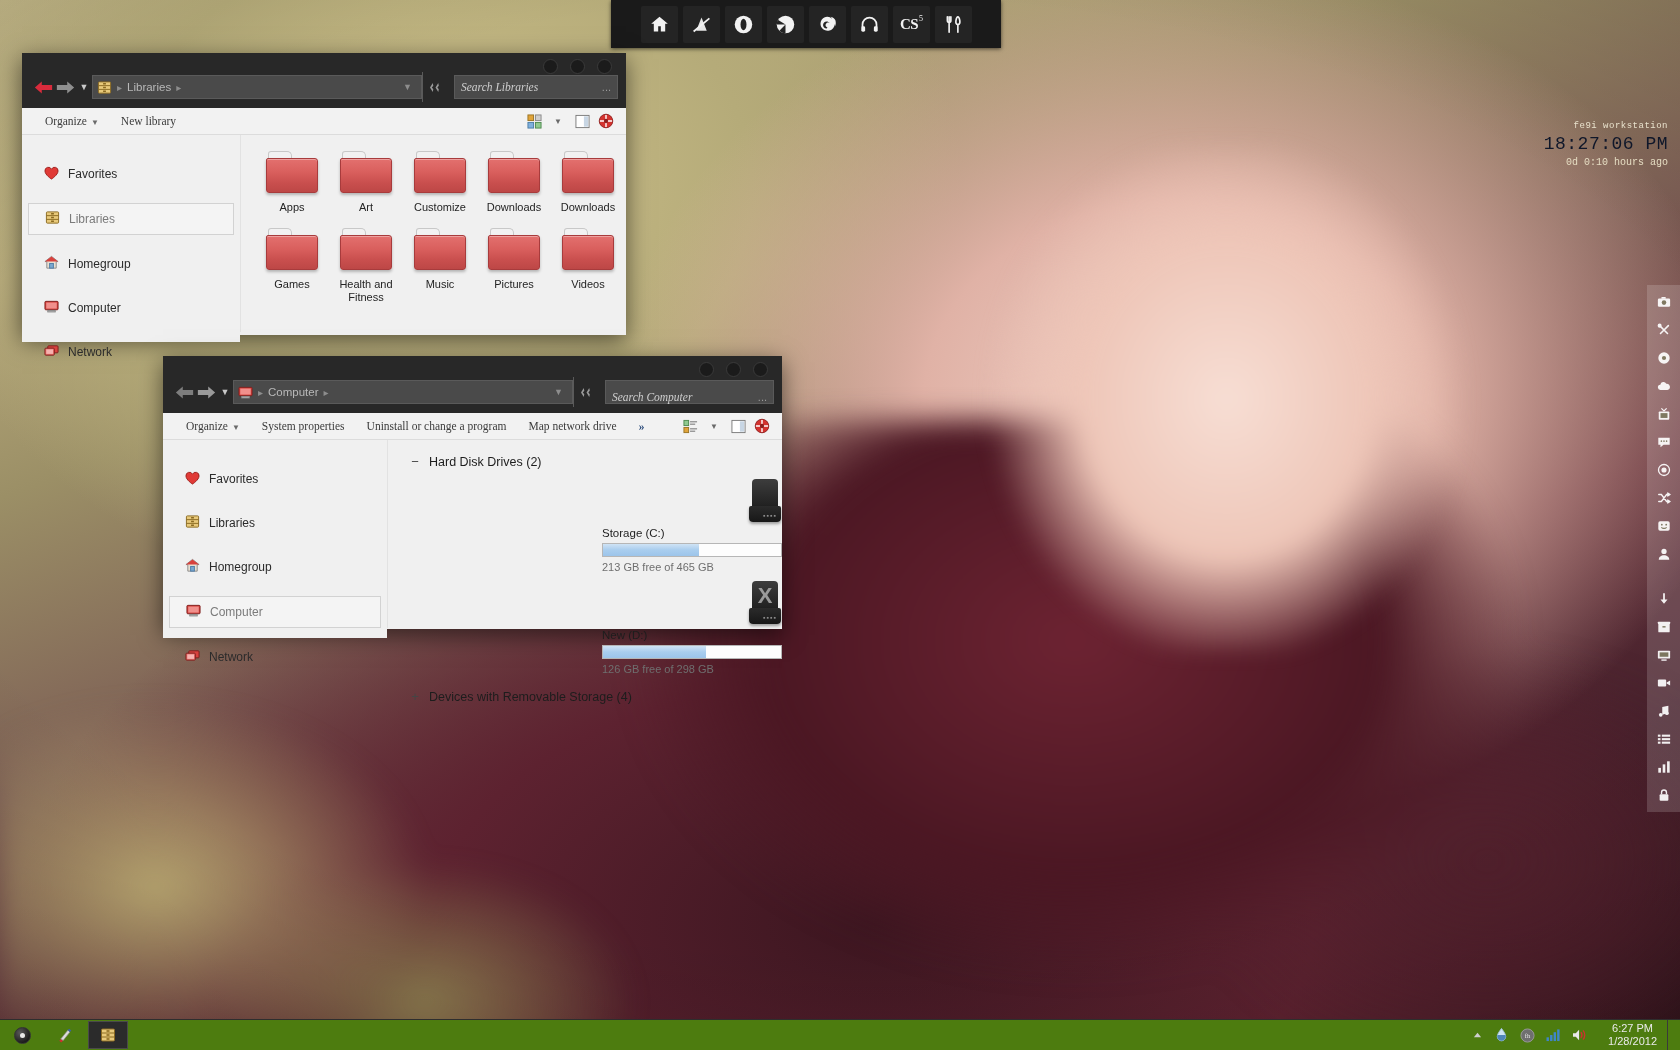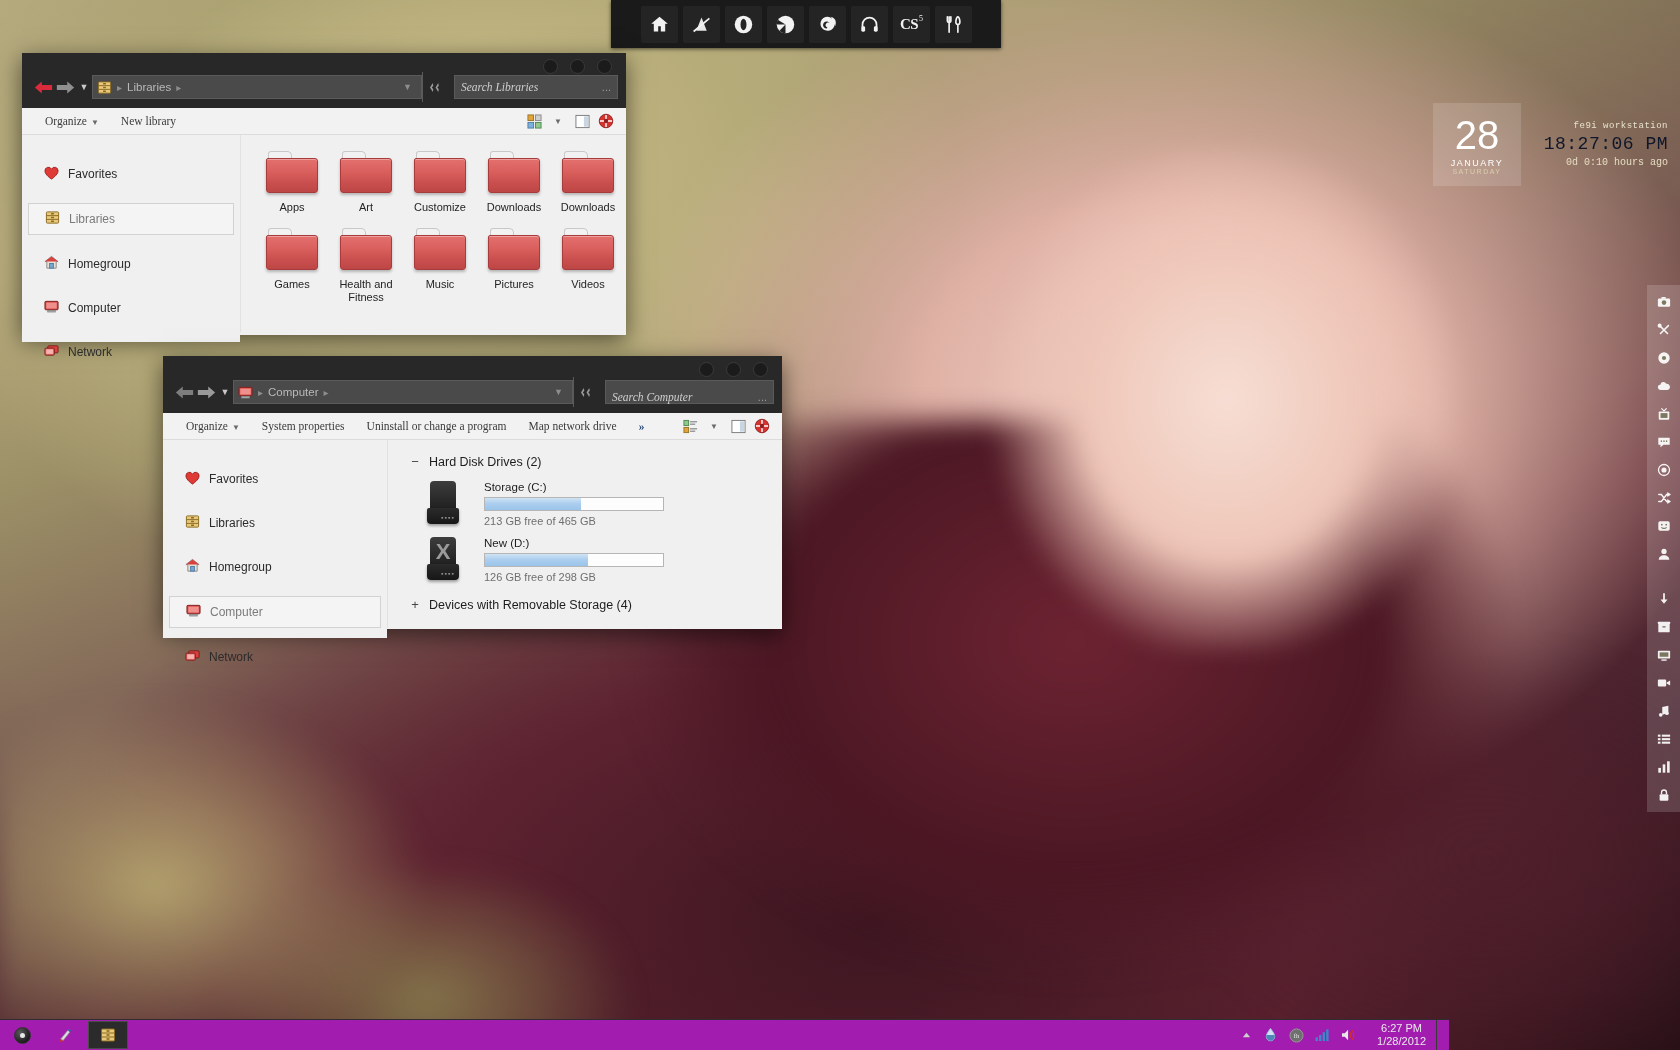--- a/index.html
+++ b/index.html
@@ -100,21 +100,21 @@
   .folder{width:52px;height:42px;position:relative;}
   .folder .tab{position:absolute;left:2px;top:0;width:22px;height:9px;background:#f2f2f2;border:1px solid #c8c8c8;border-bottom:none;border-radius:3px 5px 0 0;}
   .folder .bd{position:absolute;left:0;top:7px;width:50px;height:33px;border-radius:2px 3px 3px 3px;
     background:linear-gradient(180deg,#e3706e 0%,#d95f5d 40%,#c94f4e 72%,#bd4746 100%);
     border:1px solid #a83b3c;box-shadow:0 2px 3px rgba(0,0,0,.25), inset 0 1px 0 rgba(255,255,255,.35);}
 
   
   .grp{display:flex;align-items:center;gap:9px;padding:14px 0 6px 22px;}
   .grp .pm{color:#454545;font-size:13px;width:10px;text-align:center;cursor:pointer;}
   .grp .gt{font-size:12.5px;color:#1d1d1d;}
-  .drive{display:flex;gap:24px;padding:4px 0 4px 38px;align-items:center;cursor:pointer;}
+  .drive{display:flex;gap:2px;padding:4px 0 4px 38px;align-items:flex-end;cursor:pointer;flex-direction:column;}
   .dicon{width:34px;height:44px;position:relative;flex:none;}
   .dicon .top{position:absolute;left:4px;top:0;width:26px;height:30px;border-radius:4px 4px 0 0;
     background:linear-gradient(180deg,#3d3d3d 0%,#2a2a2a 60%,#1e1e1e 100%);}
   .dicon .bot{position:absolute;left:1px;top:27px;width:32px;height:16px;border-radius:2px 2px 4px 4px;
     background:linear-gradient(180deg,#2b2b2b 0%,#171717 100%);box-shadow:0 2px 3px rgba(0,0,0,.35);}
   .dicon .dots{position:absolute;right:5px;bottom:4px;color:#8a8a8a;font-size:7px;letter-spacing:1px;}
   .dicon .xx{position:absolute;left:0;top:2px;width:34px;text-align:center;color:#9a9a9a;font:700 22px "Liberation Sans",sans-serif;}
   .dmeta{padding-top:2px;}
   .dname{font-size:11.5px;color:#1d1d1d;margin-bottom:4px;}
   .dbar{width:178px;height:12px;background:#fdfdfd;border:1px solid #b6b6b6;position:relative;}
@@ -132,21 +132,21 @@
   #clockw .tnum{color:#0f172a;font:18px "Liberation Mono",monospace;letter-spacing:.5px;margin:3px 0;}
   #clockw .tago{color:#e5dcc2;font:10px "Liberation Mono",monospace;}
 
   
   #rail{position:absolute;right:0;top:285px;width:33px;background:rgba(255,255,255,.16);
         display:flex;flex-direction:column;align-items:center;padding:8px 0;gap:10px;}
   #rail .ri{width:18px;height:18px;display:flex;align-items:center;justify-content:center;color:#fff;cursor:pointer;opacity:.92;}
   #rail .sep{height:7px;}
 
   
-  #taskbar{position:absolute;left:0;bottom:0;width:1449px;height:30px;background:#a21caf;
+  #taskbar{position:absolute;left:0;bottom:0;width:1680px;height:30px;background:#4d7c0f;
            border-top:1px solid #2e2e2e;display:flex;align-items:center;}
   .tb-start{width:44px;height:30px;display:flex;align-items:center;justify-content:center;cursor:pointer;}
   .tb-orb{width:15px;height:15px;border-radius:50%;background:radial-gradient(circle at 35% 32%,#5a5a5a,#1d1d1d 70%);border:1px solid #333;
           display:flex;align-items:center;justify-content:center;}
   .tb-orb i{width:5px;height:5px;border-radius:50%;background:#e8e8e8;display:block;}
   .tb-pin{width:40px;height:30px;display:flex;align-items:center;justify-content:center;cursor:pointer;}
   .tb-task{width:38px;height:26px;margin-left:4px;background:#2b2b2b;border:1px solid #4a4a4a;
            display:flex;align-items:center;justify-content:center;cursor:pointer;}
   .tb-spacer{flex:1;}
   .tray{display:flex;align-items:center;gap:11px;padding-right:10px;}
@@ -583,25 +583,20 @@
 
       <div class="grp" style="padding-top:10px;">
         <span class="pm">+</span>
         <span class="gt">Devices with Removable Storage (4)</span>
       </div>
     </div>
   </div>
 </div>
 
 <div id="clockw">
-  <div class="datebox">
-    <div class="dnum">28</div>
-    <div class="dmon">JANUARY</div>
-    <div class="ddow">SATURDAY</div>
-  </div>
   <div class="tbox">
     <div class="host">fe9i workstation</div>
     <div class="tnum">18:27:06 PM</div>
     <div class="tago">0d 0:10 hours ago</div>
   </div>
 </div>
 
 <div id="rail">
   <div class="ri">
       <svg width="14" height="14" viewBox="0 0 16 16" fill="currentColor">

